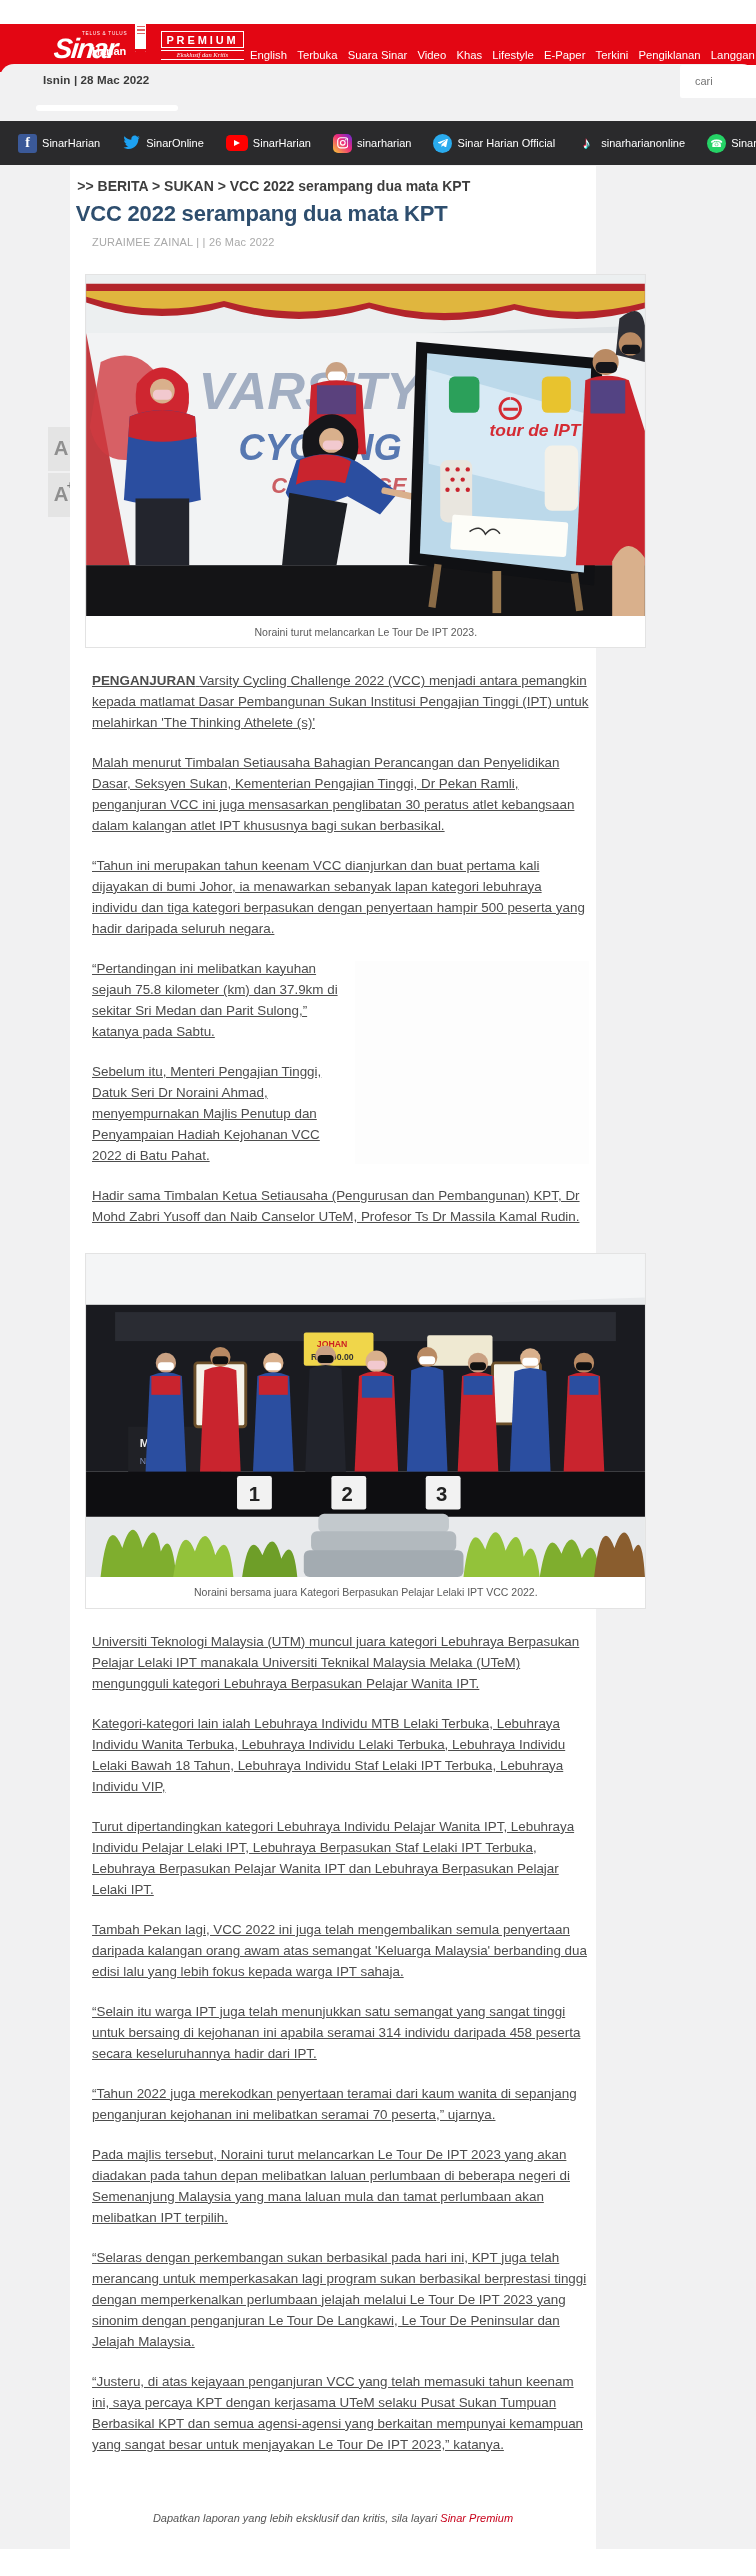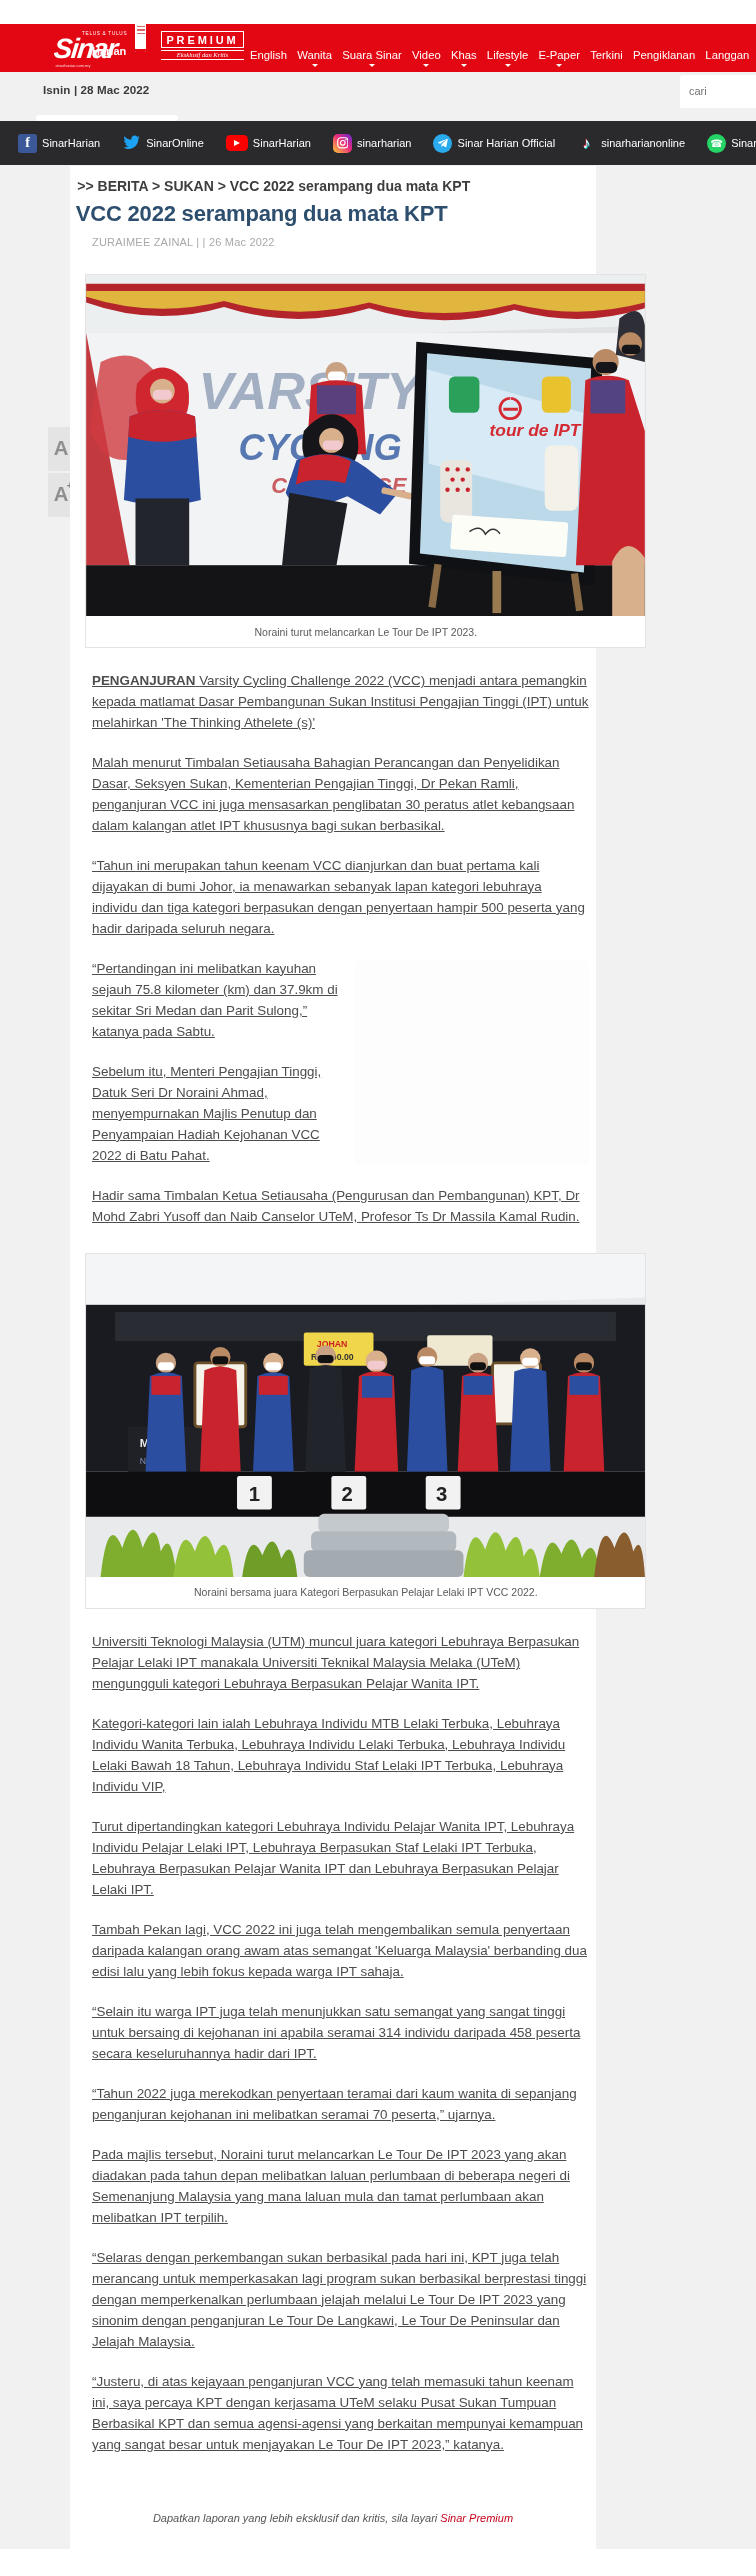--- a/index.html
+++ b/index.html
@@ -18,23 +18,23 @@
   .award-ribbon { position:absolute; left:135px; top:-0.7px; width:11px; height:29px; background:#fff; border-radius:0 0 1.5px 1.5px; box-shadow:inset 0 -16px 0 -13px #e30613; }
   .award-ribbon i { display:block; margin:2.2px 1.5px 0 1.5px; height:1.5px; background:#d66; }
   .premium-badge { position:absolute; left:161px; top:6.5px; width:83px; color:#fff; text-align:center; }
   .premium-box { border:1.5px solid #fff; padding:2.2px 0 1.5px 0; font-size:11px; font-weight:bold; letter-spacing:2.9px; }
   .premium-sub { margin-top:1.5px; font-size:6.5px; font-style:italic; border-top:0.7px solid #fff; border-bottom:0.7px solid #fff; padding:0.7px 0; font-family:"Liberation Serif", serif; }
   .mainnav { position:absolute; left:250px; top:0; height:64px; display:flex; gap:10.2px; align-items:center; }
   .nav-item { color:#fff; font-size:11.3px; text-align:center; cursor:pointer; line-height:1.1; padding-top:4.4px; }
   .caret { display:block; margin:2.2px auto 0 auto; width:0; height:0; border-left:3.6px solid transparent; border-right:3.6px solid transparent; border-top:3.6px solid #fff; }
   .caret.hidden { visibility:hidden; }
 
-  .datebar { position:absolute; top:74px; left:0; width:756px; height:64px; background:#f1f1f2;border-radius:14px; }
+  .datebar { position:absolute; top:64px; left:0; width:756px; height:64px; background:#f1f1f2;border-radius:14px; }
   .date-text { position:absolute; left:43px; top:8.7px; font-size:11.6px; font-weight:bold; color:#3a3a3a; letter-spacing:0.1px; }
-  .search-input { position:absolute; right:0; top:0.7px; width:76px; height:33px; background:#fff; border:none; border-radius:2.2px 0 0 2.2px; font-size:11px; color:#8a8a8a; padding-left:9px; font-family:"Liberation Sans", sans-serif; }
+  .search-input { position:absolute; right:0; top:0.7px; width:76px; height:33px; background:#fff; border:none; border-radius:2.2px 0 0 2.2px; font-size:11px; color:#8a8a8a; padding-left:15px; font-family:"Liberation Sans", sans-serif; }
   .ticker-pill { position:absolute; left:36px; top:41px; width:142px; height:5.8px; background:#fff; border-radius:2.9px; }
 
   .socialbar { position:absolute; top:121px; left:0; width:756px; height:44px; background:#2a2a2c; display:flex; align-items:center; gap:22px; padding-left:18px; }
   .social-item { display:flex; align-items:center; gap:5.1px; color:#fff; font-size:11px; cursor:pointer; white-space:nowrap; }
   .ic { width:19px; height:19px; flex:0 0 auto; display:flex; align-items:center; justify-content:center; }
   .ic-fb { background:#3b5998; border-radius:2.9px; color:#fff; font-family:"Liberation Serif", serif; font-weight:bold; font-size:14px; }
   .ic-yt { width:22px; height:16px; background:#ff0000; border-radius:4.4px; }
   .ic-yt i { display:block; width:0; height:0; border-top:3.6px solid transparent; border-bottom:3.6px solid transparent; border-left:6.5px solid #fff; }
   .ic-ig { border-radius:5.1px; background:linear-gradient(45deg,#f9ce34,#ee2a7b 55%,#6228d7); }
   .ic-tg { border-radius:50%; background:#2aabee; }
@@ -85,21 +85,21 @@
         <i></i>
         <i></i>
         <i></i>
       </div>
     <div class="premium-badge">
       <div class="premium-box">PREMIUM</div>
       <div class="premium-sub">Eksklusif dan Kritis</div>
     </div>
     <nav class="mainnav">
       <div class="nav-item"><span>English</span><span class="caret hidden"></span></div>
-      <div class="nav-item"><span>Wanita</span><span class="caret"></span></div>
+      <div class="nav-item"><span>Terbuka</span><span class="caret"></span></div>
       <div class="nav-item"><span>Suara Sinar</span><span class="caret"></span></div>
       <div class="nav-item"><span>Video</span><span class="caret"></span></div>
       <div class="nav-item"><span>Khas</span><span class="caret"></span></div>
       <div class="nav-item"><span>Lifestyle</span><span class="caret"></span></div>
       <div class="nav-item"><span>E-Paper</span><span class="caret"></span></div>
       <div class="nav-item"><span>Terkini</span><span class="caret hidden"></span></div>
       <div class="nav-item"><span>Pengiklanan</span><span class="caret hidden"></span></div>
       <div class="nav-item"><span>Langgan</span><span class="caret hidden"></span></div>
     </nav>
   </header>

